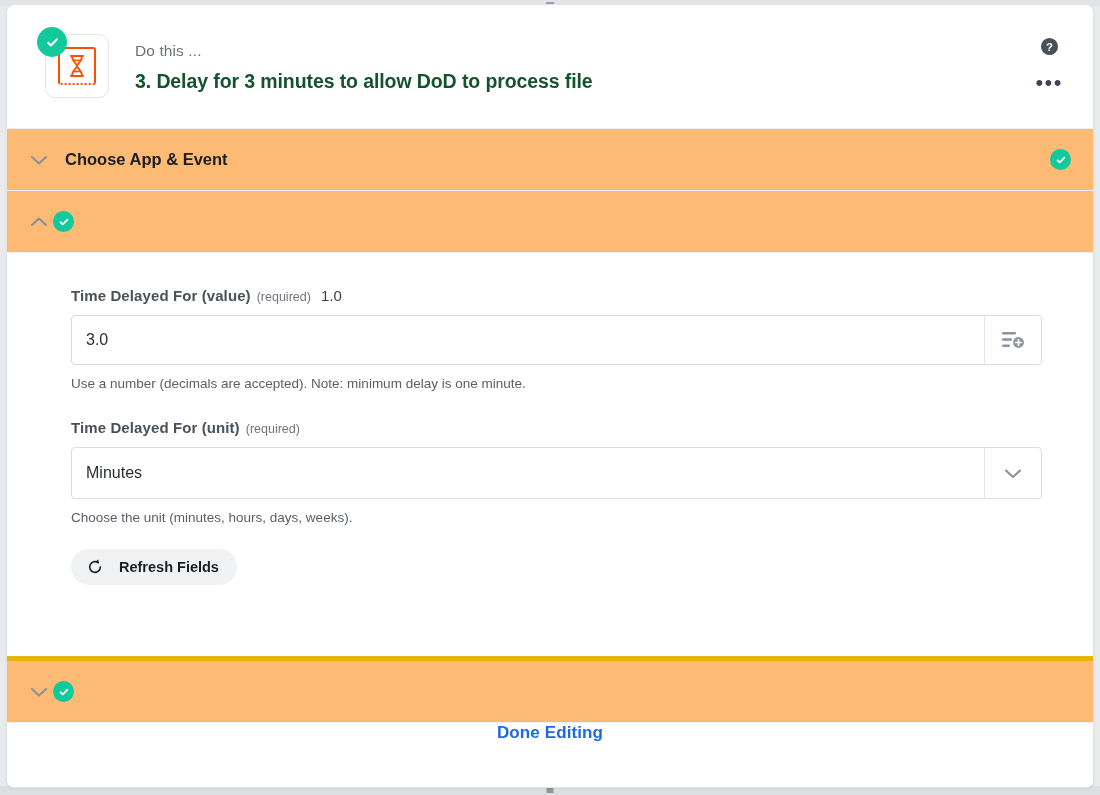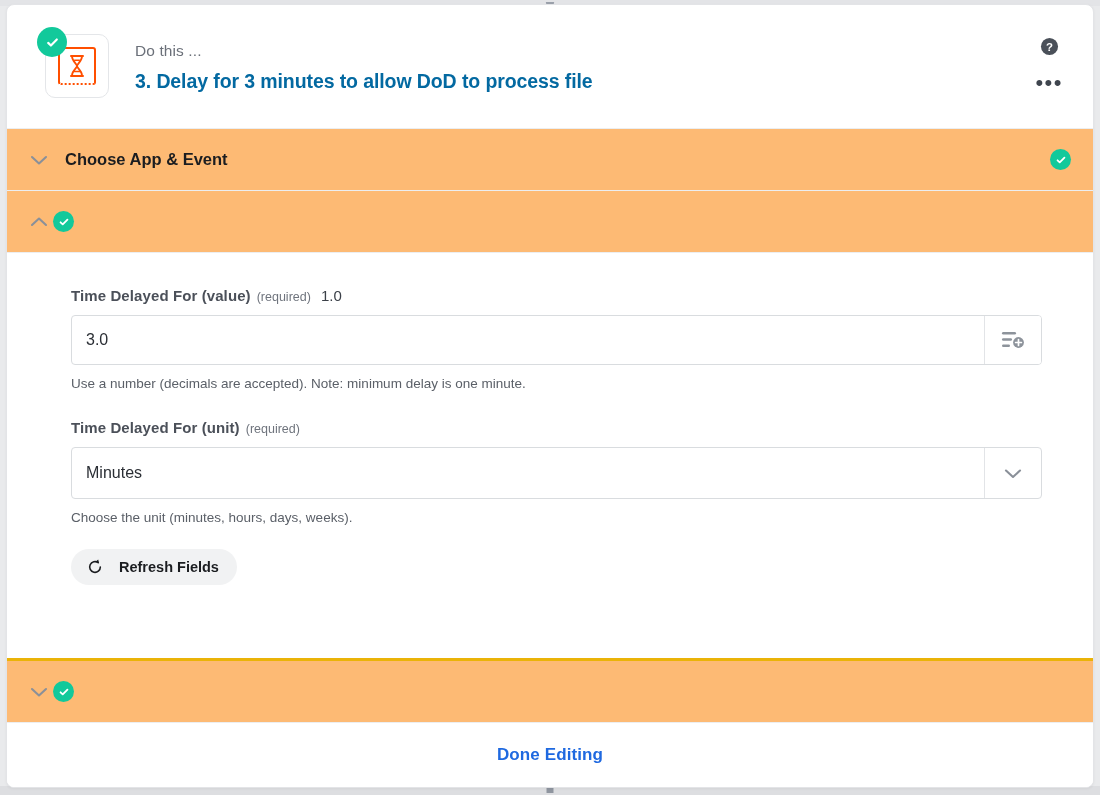--- a/index.html
+++ b/index.html
@@ -107,21 +107,21 @@
   }
   .do-this {
     font-size: 15.5px;
     color: #6b7079;
     letter-spacing: .1px;
     line-height: 1.3;
   }
   .step-title {
     font-size: 19.5px;
     font-weight: bold;
-    color: #0369a1;
+    color: #14532d;
     margin-top: 9px;
     letter-spacing: -.1px;
   }
   .header-actions {
     position: absolute;
     right: 30px;
     top: 32px;
     display: flex;
     flex-direction: column;
     align-items: center;
@@ -156,21 +156,21 @@
     font-size: 16.5px;
     font-weight: bold;
     color: #1b1d20;
     margin-left: 12px;
     flex: 1;
   }
 
   .section-body {
     flex: 1 1 auto;
     padding: 34px 0 16px 0;
-    border-bottom: 3px solid #eab308;
+    border-bottom: 5px solid #eab308;
     overflow: hidden;
   }
   .field-block { padding: 0 64px; }
 
   .field-label-row {
     display: flex;
     align-items: baseline;
     margin-bottom: 11px;
   }
   .field-label {
@@ -268,21 +268,20 @@
     font-weight: bold;
     color: #1b1d20;
     font-family: "Liberation Sans", sans-serif;
     cursor: pointer;
   }
 
   
   .footer {
     height: 64px;
     display: flex;
-    align-items: center;
     justify-content: center;
     flex: 0 0 auto;
     background: #fff;
   }
   .done-link {
     font-size: 17px;
     font-weight: bold;
     color: #1f69e0;
     cursor: pointer;
     letter-spacing: .1px;

